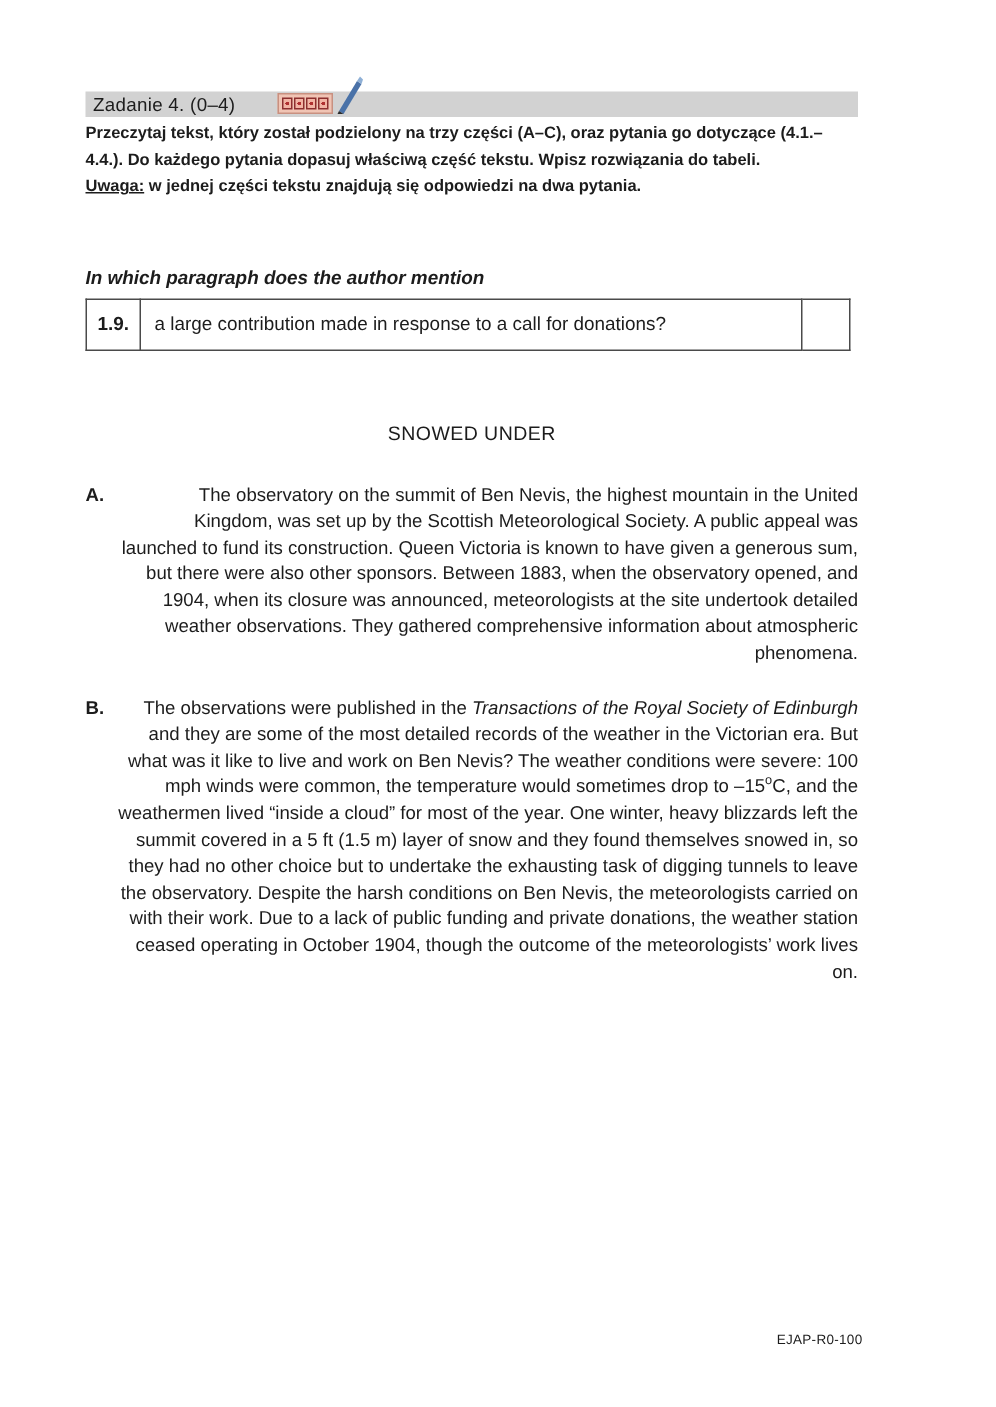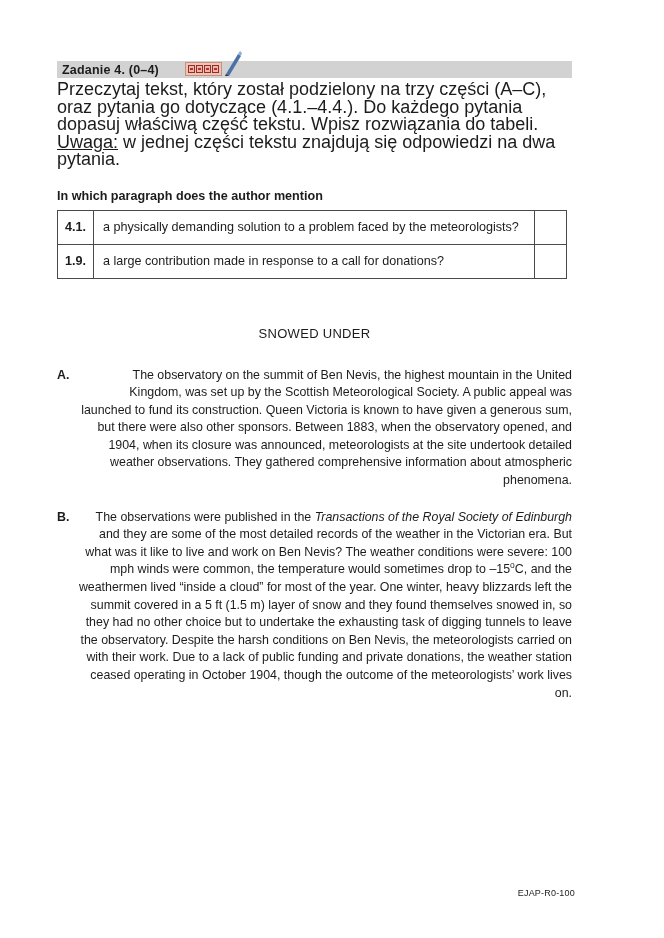--- a/index.html
+++ b/index.html
@@ -30,21 +30,21 @@
     position: relative;
     height: 17px;
     background: #d2d2d2;
     display: flex;
     align-items: center;
     padding-left: 5px;
     box-sizing: border-box;
   }
   .task-title {
     font-size: 12.5px;
-    font-weight: bold;
+    font-weight: normal;
     letter-spacing: 0.2px;
   }
   .task-icon {
     position: absolute;
     left: 128px;
     top: 1px;
     display: flex;
     align-items: center;
   }
   .icon-boxes {
@@ -65,31 +65,32 @@
   }
   .icon-pen {
     position: absolute;
     left: 36px;
     top: -12px;
   }
 
   
   .instructions {
     margin-top: 3px;
-    font-size: 18px;
-    font-weight: normal;
+    font-size: 11px;
+    font-weight: bold;
     line-height: 17.5px;
   }
   .note-label { text-decoration: underline; }
 
   
   .question-intro {
-    margin-top: 20px;
+    margin-top: 44px;
     font-size: 12.6px;
     font-weight: bold;
+    font-style: italic;
   }
   table.match {
     margin-top: 7px;
     width: 510px;
     border-collapse: collapse;
   }
   table.match td {
     border: 1px solid #4a4a4a;
     height: 31px;
     font-size: 12.6px;
@@ -172,25 +173,20 @@
     <div class="instructions">
       <span>Przeczytaj tekst, który został podzielony na trzy części (A–C), oraz pytania go dotyczące (4.1.–4.4.). Do każdego pytania dopasuj właściwą część tekstu. Wpisz rozwiązania do tabeli.</span><br>
       <span class="note-label">Uwaga:</span><span> w jednej części tekstu znajdują się odpowiedzi na dwa pytania.</span>
     </div>
 
     <div class="question-intro">In which paragraph does the author mention</div>
 
     <table class="match">
       <tbody>
         <tr>
-          <td class="qnum">4.1.</td>
-          <td class="qtext">a physically demanding solution to a problem faced by the meteorologists?</td>
-          <td class="qans"></td>
-        </tr>
-        <tr>
           <td class="qnum">1.9.</td>
           <td class="qtext">a large contribution made in response to a call for donations?</td>
           <td class="qans"></td>
         </tr>
       </tbody>
     </table>
 
     <div class="reading-title">SNOWED UNDER</div>
 
     <div class="para para-a">

